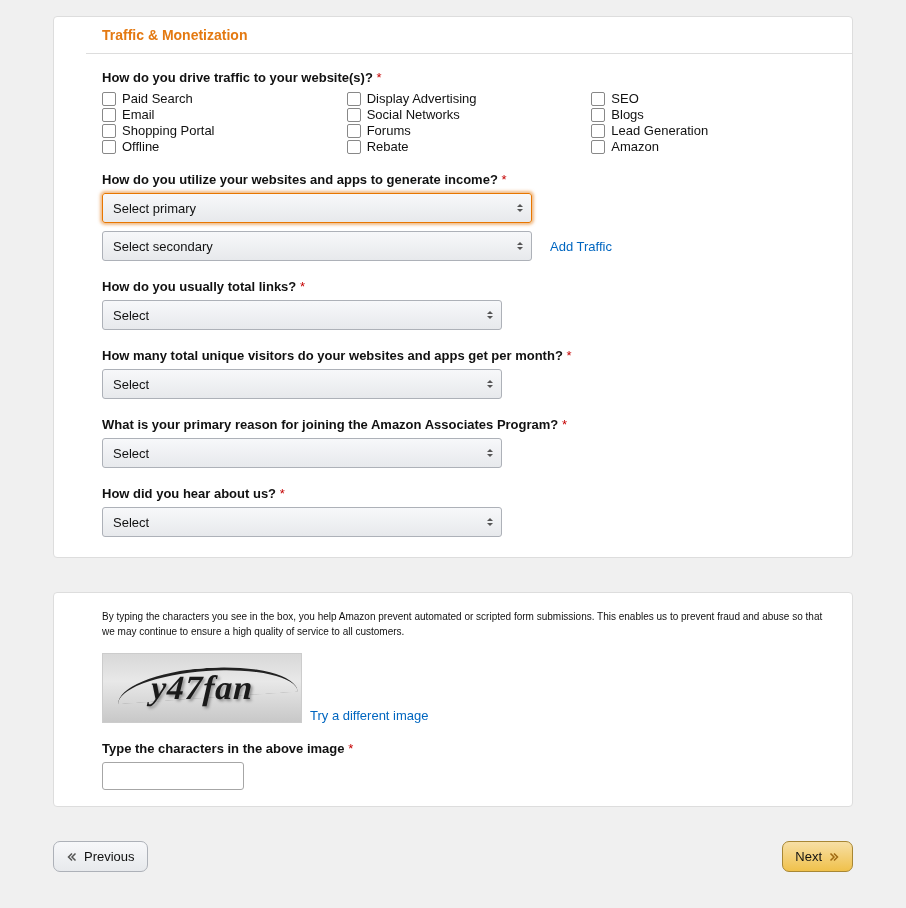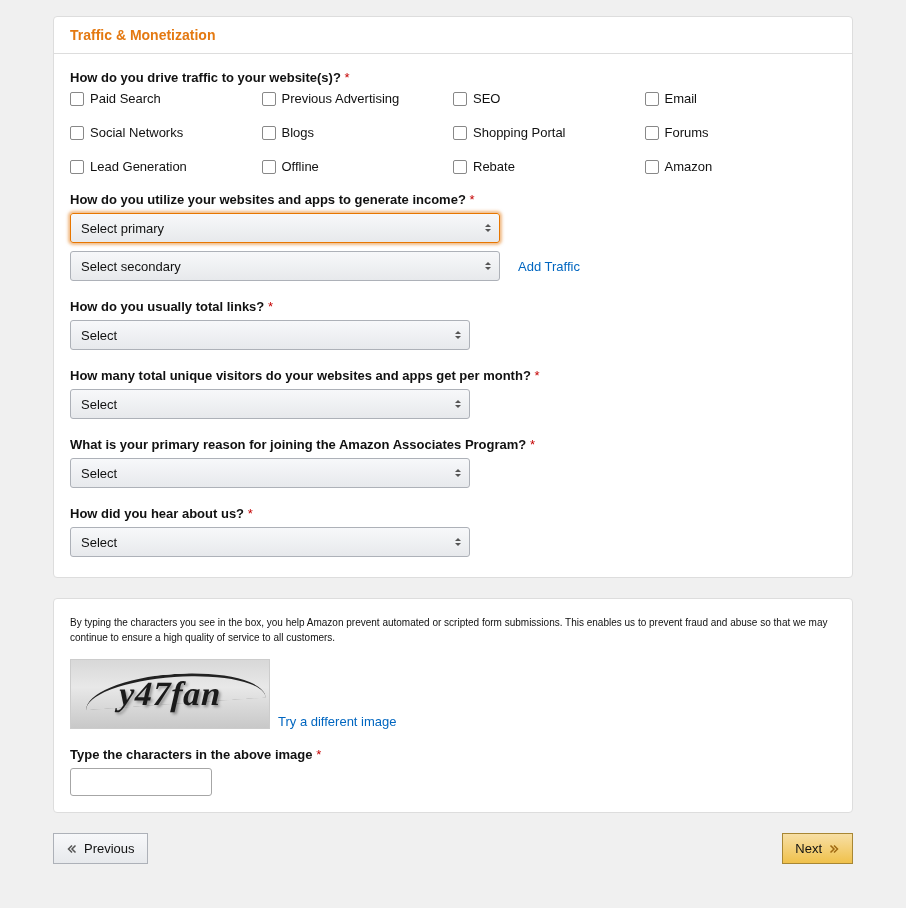--- a/index.html
+++ b/index.html
@@ -15,21 +15,22 @@
       padding: 16px 0;
     }
     .container {
       width: 800px;
       margin: 0 auto;
     }
     .panel {
       background: #fff;
       border: 1px solid #ddd;
       border-radius: 4px;
-      margin-bottom: 20px;
+      margin-bottom: 34px;
+      padding-left: 32px;
     }
     .panel-header {
       padding: 10px 16px;
       border-bottom: 1px solid #ddd;
       color: #e47911;
       font-weight: bold;
       font-size: 14px;
     }
     .panel-body {
       padding: 16px;
@@ -37,22 +38,22 @@
     .question-label {
       font-weight: bold;
       margin-bottom: 6px;
     }
     .required {
       color: #c40000;
       font-weight: normal;
     }
     .checkbox-grid {
       display: grid;
-      grid-template-columns: 1fr 1fr 1fr 1fr;
-      row-gap: 19px;
+      grid-template-columns: 1fr 1fr 1fr;
+      row-gap: 1px;
       margin-bottom: 18px;
     }
     .checkbox-item {
       display: flex;
       align-items: center;
       gap: 6px;
     }
     .checkbox-item input[type="checkbox"] {
       width: 14px;
       height: 14px;
@@ -191,21 +192,21 @@
       display: flex;
       justify-content: space-between;
       padding: 0;
     }
     .btn {
       display: inline-flex;
       align-items: center;
       gap: 6px;
       padding: 7px 12px;
       font-size: 13px;
-      border-radius: 0;
+      border-radius: 7px;
       cursor: pointer;
       border: 1px solid;
       text-align: center;
     }
     .btn-prev {
       background: linear-gradient(to bottom, #f7f8fa, #e7e9ec);
       border-color: #adb1b8;
       color: #111;
     }
     .btn-next {
@@ -236,21 +237,21 @@
         <span>How do you drive traffic to your website(s)?</span> <span class="required">*</span>
       </div>
       <div class="checkbox-grid" id="traffic-grid">
 
       <div class="checkbox-item">
             <input type="checkbox" style="">
             <label>Paid Search</label>
           </div>
           <div class="checkbox-item">
             <input type="checkbox" style="">
-            <label>Previous Advertising</label>
+            <label>Display Advertising</label>
           </div>
           <div class="checkbox-item">
             <input type="checkbox" style="">
             <label>SEO</label>
           </div>
           <div class="checkbox-item">
             <input type="checkbox" style="">
             <label>Email</label>
           </div>
           <div class="checkbox-item">

